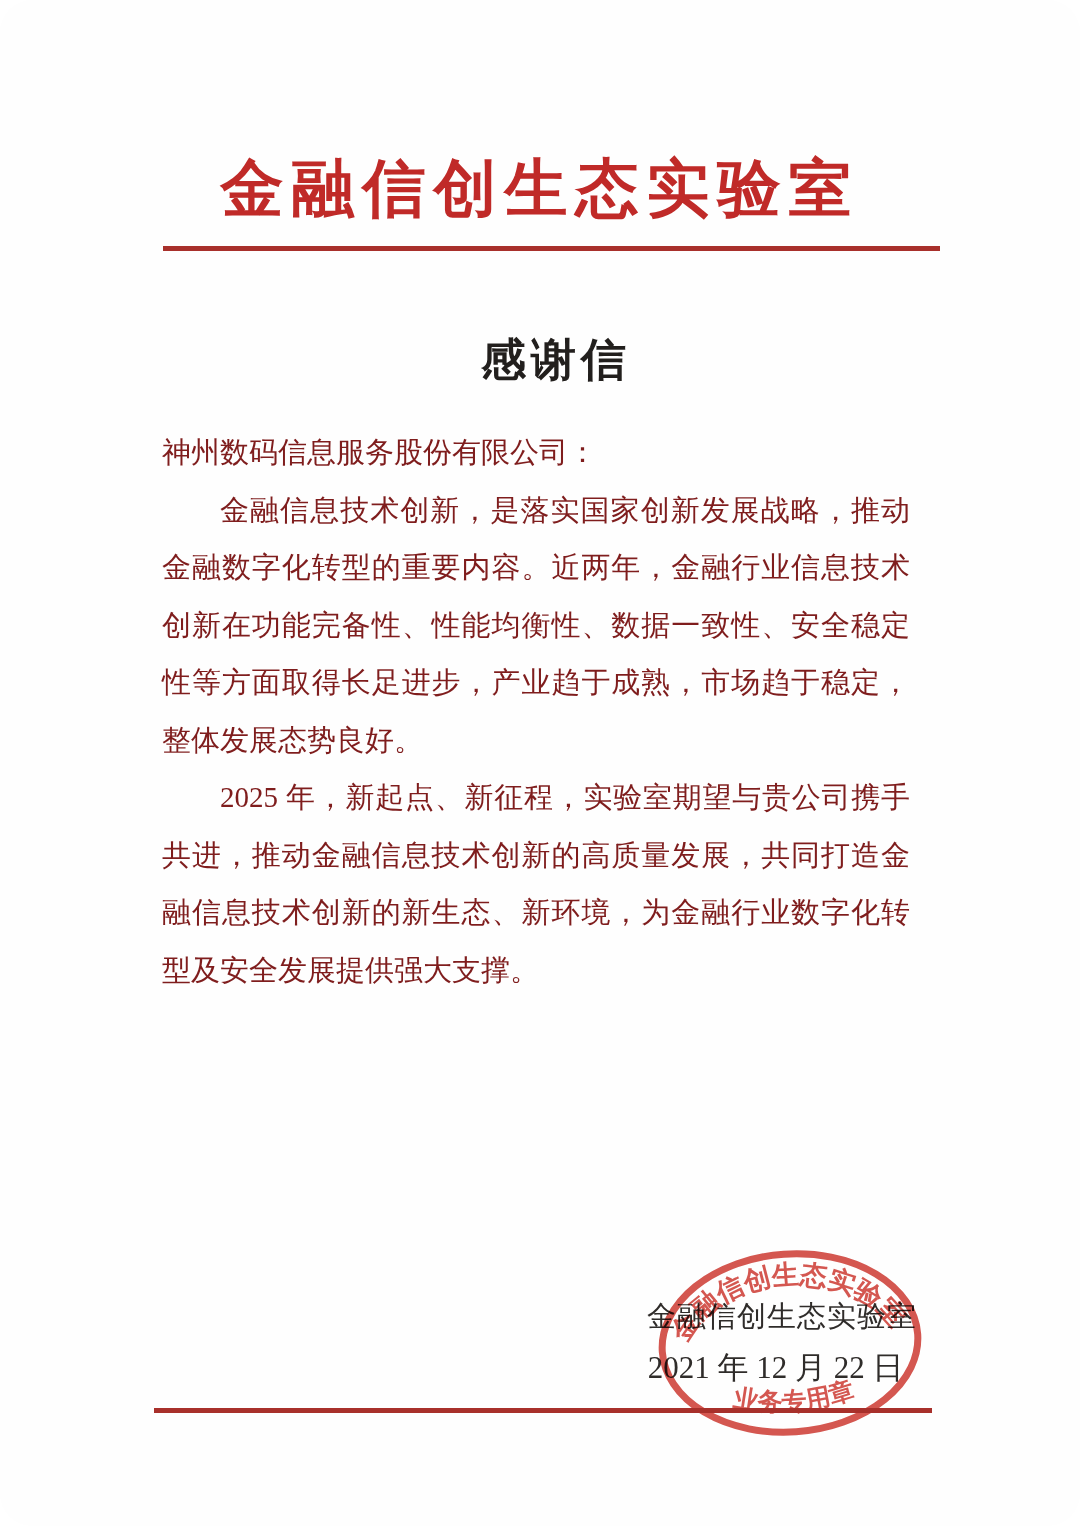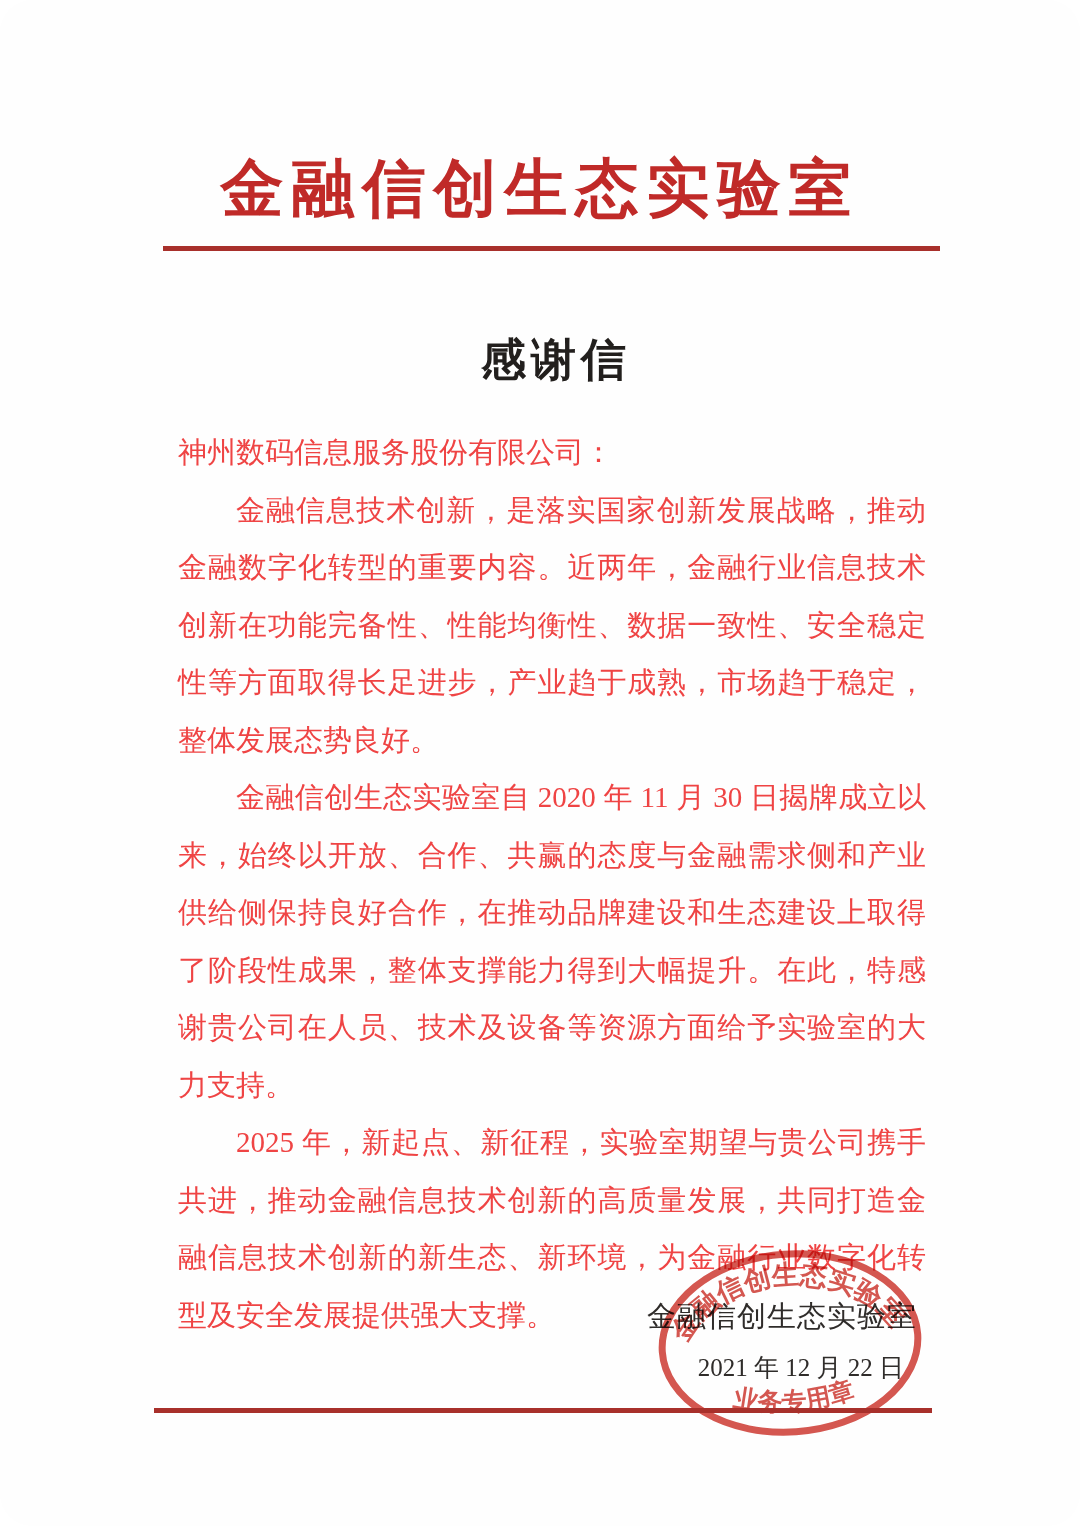--- a/index.html
+++ b/index.html
@@ -27,40 +27,40 @@
   
   .letter-title{
     position:absolute;top:330px;left:16px;width:1080px;
     margin:0;text-align:center;
     font-size:45px;font-weight:bold;
     letter-spacing:5px;
     color:#221f1d;
   }
   
   .letter-body{
-    position:absolute;top:424px;left:178px;width:748px;
+    position:absolute;top:424px;left:162px;width:748px;
     font-size:29px;line-height:57.5px;
-    color:#ef4444;
+    color:#7f1d1d;
     text-align:justify;
     text-justify:inter-ideograph;
   }
   .letter-body p{margin:0;text-indent:2em;}
   .letter-body p.salutation{text-indent:0;}
   
   .signature-block{
     position:absolute;top:1296px;right:163px;
     text-align:right;
     color:#2f2c2a;
   }
   .signature-org{
     font-size:29px;line-height:40px;letter-spacing:1px;
   }
   .signature-date{
-    font-size:25px;line-height:40px;
-    margin-top:12px;padding-right:13px;
+    font-size:31px;line-height:40px;
+    margin-top:12px;padding-right:13px;text-align:center;
   }
   
   .stamp{
     position:absolute;left:654px;top:1246px;
     width:272px;height:194px;
     transform:rotate(-4deg);
     mix-blend-mode:multiply;
     opacity:0.88;
     pointer-events:none;
   }
@@ -79,21 +79,20 @@
 
   <h1 class="letterhead-title">金融信创生态实验室</h1>
 
   <div class="letterhead-rule"></div>
 
   <h2 class="letter-title">感谢信</h2>
 
   <div class="letter-body">
     <p class="salutation">神州数码信息服务股份有限公司：</p>
     <p>金融信息技术创新，是落实国家创新发展战略，推动金融数字化转型的重要内容。近两年，金融行业信息技术创新在功能完备性、性能均衡性、数据一致性、安全稳定性等方面取得长足进步，产业趋于成熟，市场趋于稳定，整体发展态势良好。</p>
-    <p>金融信创生态实验室自 2020 年 11 月 30 日揭牌成立以来，始终以开放、合作、共赢的态度与金融需求侧和产业供给侧保持良好合作，在推动品牌建设和生态建设上取得了阶段性成果，整体支撑能力得到大幅提升。在此，特感谢贵公司在人员、技术及设备等资源方面给予实验室的大力支持。</p>
     <p>2025 年，新起点、新征程，实验室期望与贵公司携手共进，推动金融信息技术创新的高质量发展，共同打造金融信息技术创新的新生态、新环境，为金融行业数字化转型及安全发展提供强大支撑。</p>
   </div>
 
   <div class="signature-block">
     <div class="signature-org">金融信创生态实验室</div>
     <div class="signature-date">2021 年 12 月 22 日</div>
   </div>
 
   <div class="stamp">
     <svg viewBox="0 0 272 194" xmlns="http://www.w3.org/2000/svg">

